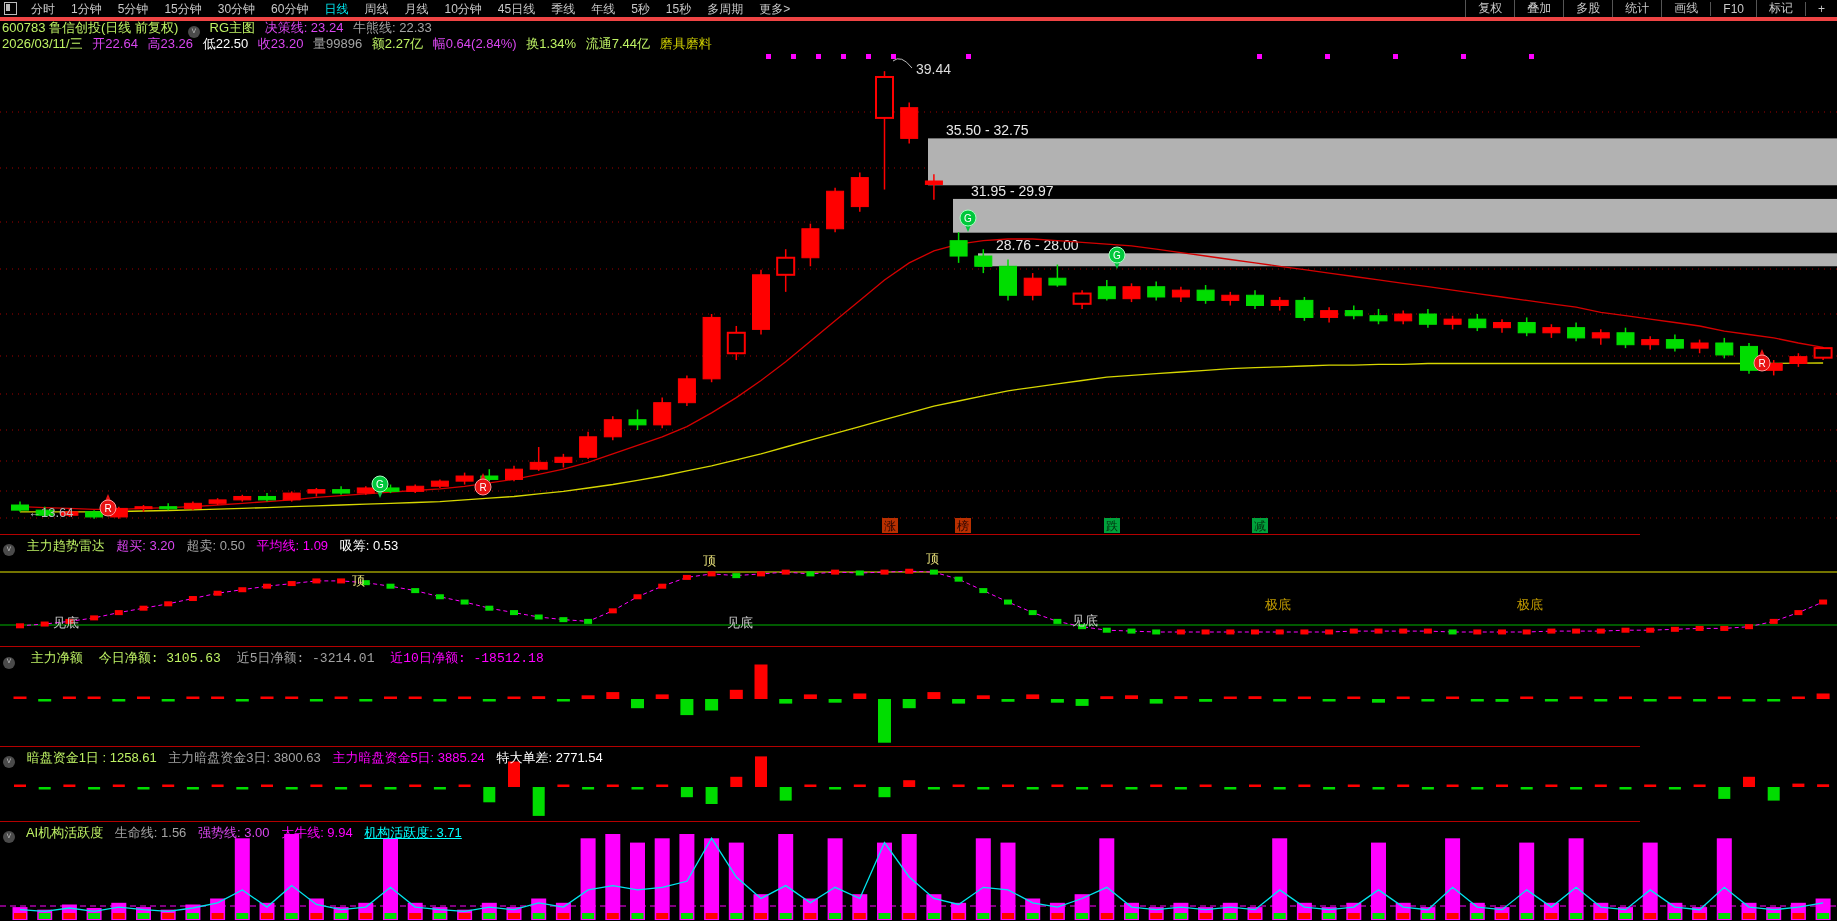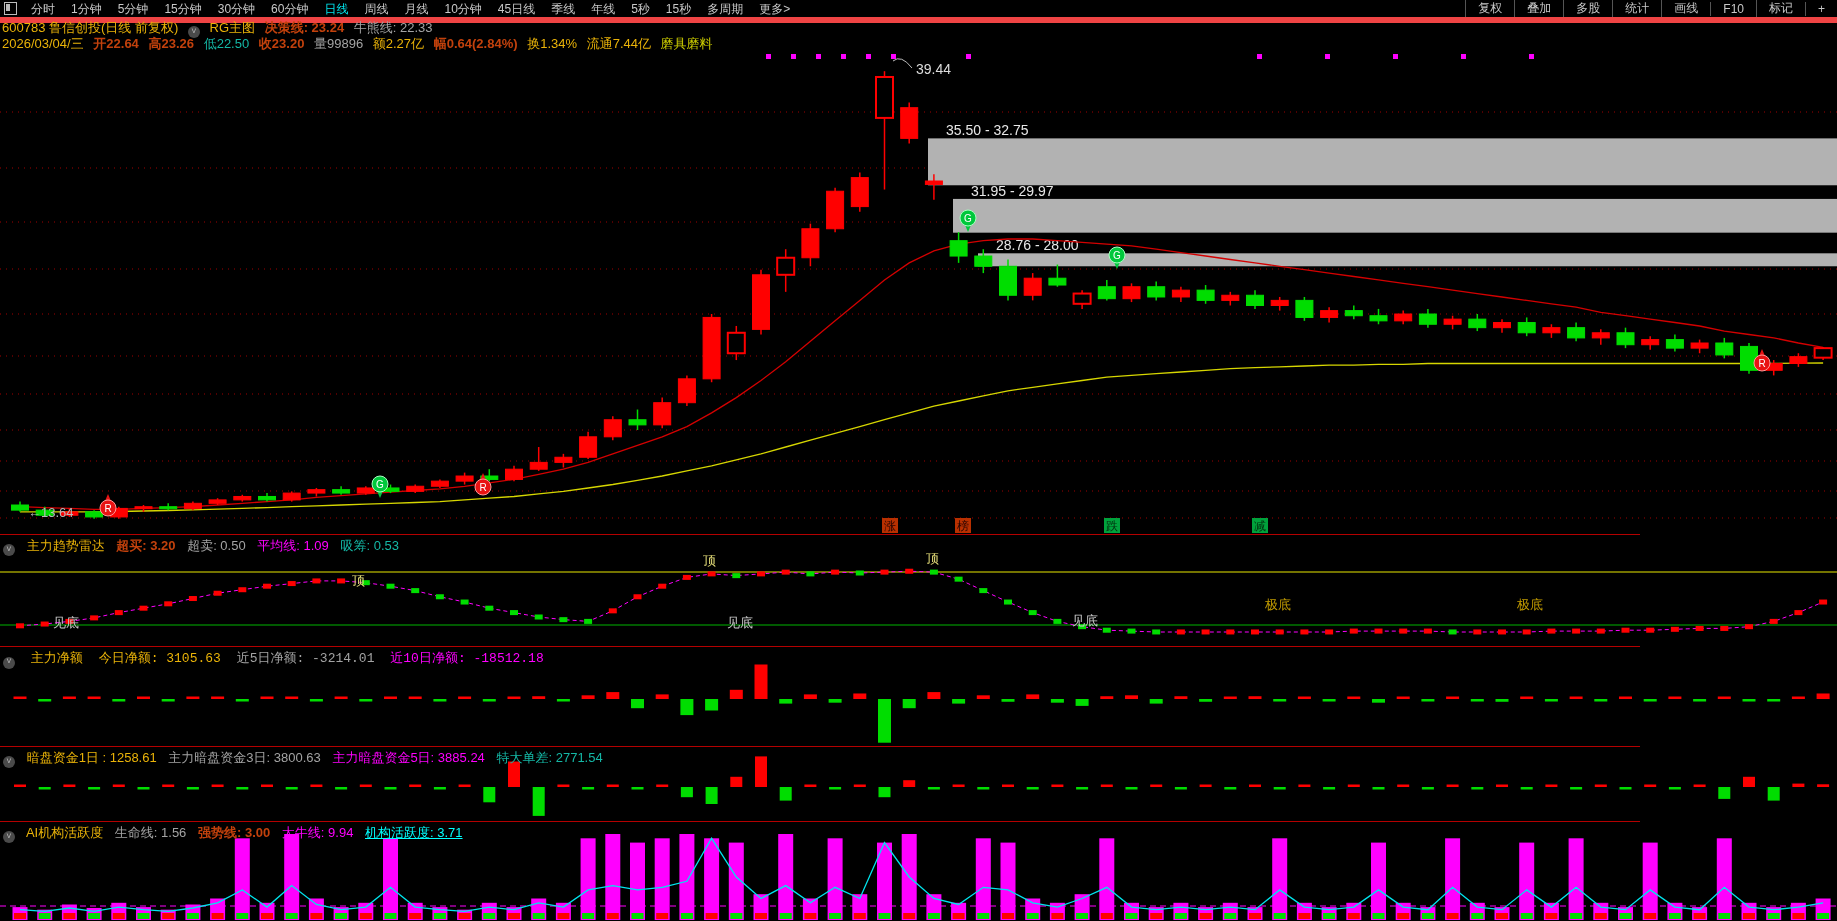--- a/index.html
+++ b/index.html
@@ -1,31 +1,31 @@
 <!DOCTYPE html>
 <html><head>
 <meta charset="utf-8">
 <style>
   html,body{margin:0;padding:0;background:#000;}
   #app{position:relative;width:1837px;height:921px;background:#000;overflow:hidden;
        font-family:"Liberation Sans",sans-serif;}
   .abs{position:absolute;}
   
   #menubar{left:0;top:0;width:1837px;height:17px;display:flex;align-items:center;
-           border-bottom:6px solid #ef4444;background:#000;}
+           border-bottom:4px solid #ef4444;background:#000;}
   .win-icon{width:11px;height:11px;border:1px solid #bbb;margin:0 6px 0 4px;display:inline-block;position:relative;}
   .win-icon::after{content:"";position:absolute;left:1px;top:1px;width:4px;height:7px;background:#bbb;}
   .menu-item{color:#c8c8c8;font-size:12px;padding:0 8px;cursor:default;white-space:nowrap;}
   .menu-item.active{color:#00e5ee;}
   #menu-right{margin-left:auto;display:flex;align-items:center;justify-content:space-between;}
   #menu-right .menu-item{border-left:1px solid #555;padding:0 12px;}
   
   .info-row{left:0;width:1837px;height:15px;font-size:13px;white-space:nowrap;}
   .info-row span{margin-right:6px;}
-  .c-wh{color:#eab308;} .c-rd{color:#c2410c;font-weight:bold;} .c-gn{color:#14b8a6;}
+  .c-wh{color:#bef264;} .c-rd{color:#d946ef;} .c-gn{color:#ffffff;}
   .c-yl{color:#a3a3a3;} .c-mg{color:#ff00ff;} .c-cy{color:#00ffff;text-decoration:underline;} .c-ol{color:#cfcf00;}
   .circ-icon{display:inline-block;width:12px;height:12px;border-radius:50%;background:#4a4a4a;
              color:#bbb;font-size:9px;line-height:11px;text-align:center;vertical-align:-2px;margin-right:4px;}
   
   .panel{left:0;width:1640px;border-top:1px solid #b40000;}
   .panel-header{position:absolute;left:3px;top:2px;font-size:13px;white-space:nowrap;z-index:5;}
   .panel-header span{margin-right:8px;}
   svg{display:block;}
 </style>
 </head>
@@ -48,21 +48,21 @@
 </div>
 
 <div class="info-row abs" style="top:19px;left:2px;">
   <span class="c-wh">600783 鲁信创投(日线 前复权)</span>
   <span class="circ-icon">˅</span>
   <span class="c-wh">RG主图</span>
   <span class="c-rd">决策线: 23.24</span>
   <span class="c-yl">牛熊线: 22.33</span>
 </div>
 <div class="info-row abs" style="top:35px;left:2px;">
-  <span class="c-wh">2026/03/04/三</span>
+  <span class="c-wh">2026/03/11/三</span>
   <span class="c-rd">开22.64</span>
   <span class="c-rd">高23.26</span>
   <span class="c-gn">低22.50</span>
   <span class="c-rd">收23.20</span>
   <span class="c-yl">量99896</span>
   <span class="c-wh">额2.27亿</span>
   <span class="c-rd">幅0.64(2.84%)</span>
   <span class="c-wh">换1.34%</span>
   <span class="c-wh">流通7.44亿</span>
   <span class="c-ol">磨具磨料</span>

